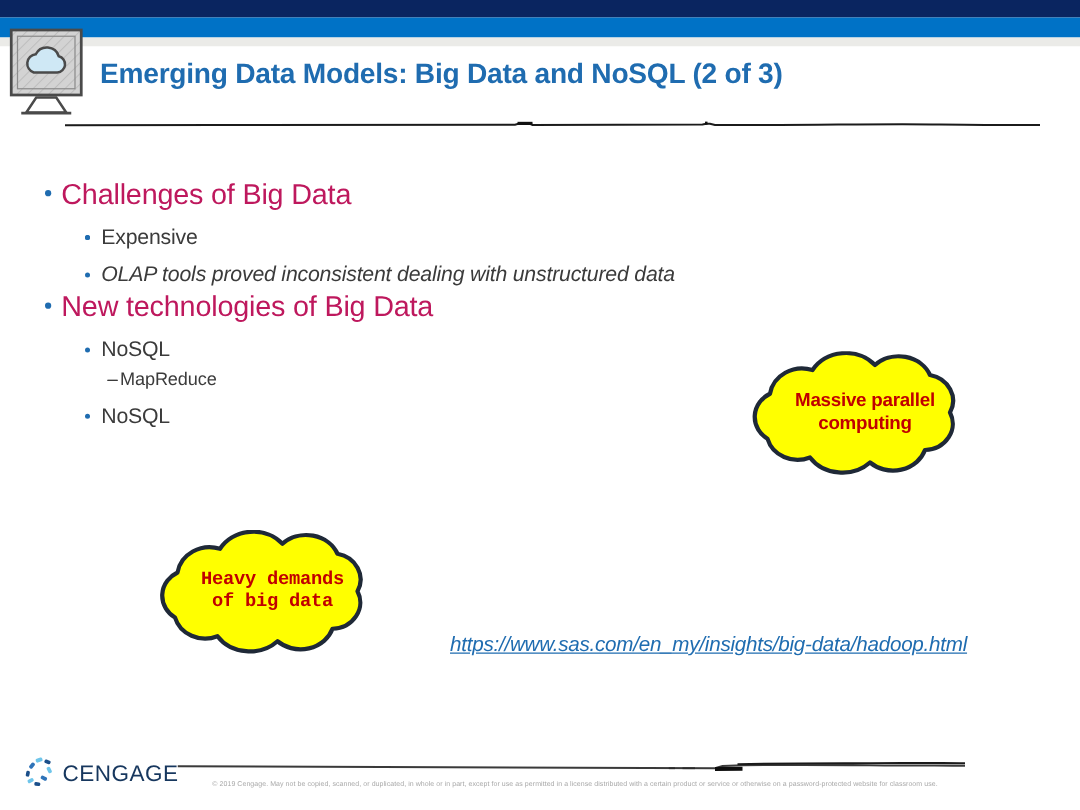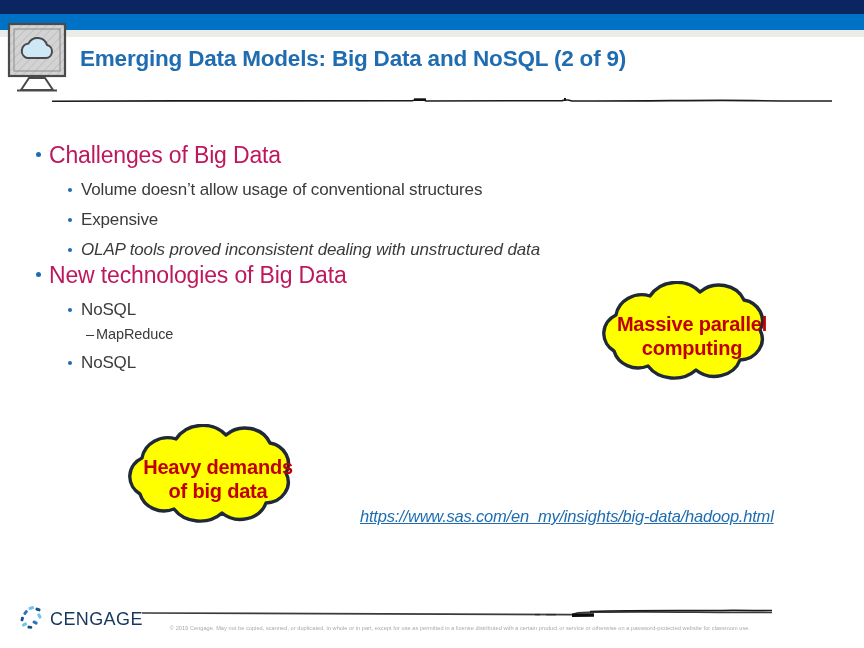--- a/index.html
+++ b/index.html
@@ -119,28 +119,28 @@
   
   .cloud {
     position: absolute;
   }
   .cloud .cloud-label {
     position: absolute;
     left: 0; right: 0;
     text-align: center;
     color: #C00000;
     font-weight: bold;
-    font-size: 20px;
+    font-size: 15px;
     line-height: 1.2;
     letter-spacing: -0.2px;
   }
   #cloud-massive { left: 560px; top: 281px; width: 264px; height: 104px; }
   #cloud-massive .cloud-label { top: 31px; }
   #cloud-heavy { left: 86px; top: 424px; width: 264px; height: 104px; }
-  #cloud-heavy .cloud-label { top: 31px; }
+  #cloud-heavy .cloud-label { top: 31px; font-family: Liberation Mono, monospace; }
 
   
   .weblink {
     position: absolute;
     left: 360px; top: 507px;
     font-size: 16.5px;
     color: #1F6CB0;
     text-decoration: underline;
     letter-spacing: -0.2px;
     white-space: nowrap;
@@ -195,40 +195,39 @@
         </pattern>
       </defs>
       <rect x="2" y="2" width="56" height="52" fill="url(#hatch)" stroke="#4a4a4a" stroke-width="2.2"></rect>
       <rect x="7" y="7" width="46" height="42" fill="none" stroke="#8c8c8c" stroke-width="1"></rect>
       <path d="M20 36 a7.5 7.5 0 0 1 1.6 -14.6 a10 10 0 0 1 18.4 1.6 a6.6 6.6 0 0 1 -1.2 13 z" fill="#cfe8f5" stroke="#4a4a4a" stroke-width="2"></path>
       <path d="M22 56 L38 56 L46 68 L14 68 Z" fill="#ffffff" stroke="#4a4a4a" stroke-width="2"></path>
       <line x1="10" y1="68.5" x2="50" y2="68.5" stroke="#4a4a4a" stroke-width="2.2"></line>
     </svg>
   </div>
 
-  <div class="slide-title">Emerging Data Models: Big Data and NoSQL (2 of 9)</div>
+  <div class="slide-title">Emerging Data Models: Big Data and NoSQL (2 of 3)</div>
 
   <div class="title-rule">
     <svg width="780" height="6" viewBox="0 0 780 6" preserveAspectRatio="none">
       <path d="M0 3.2 C 120 2.4, 250 3.6, 360 2.8 L 362 2.2 L 372 2.0 L 374 3.0 C 430 3.1, 480 2.9, 510 2.6 L 513 2.0 L 516 2.0 L 520 3.0 C 600 3.4, 650 1.8, 700 2.6 C 740 3.0, 765 3.2, 780 3.0" fill="none" stroke="#1b1b1b" stroke-width="1.6" stroke-linecap="round"></path>
       <path d="M362 1.6 L 374 1.6" stroke="#111" stroke-width="2.6"></path>
       <path d="M512 1.4 L 514 1.4" stroke="#111" stroke-width="2.6"></path>
     </svg>
   </div>
 
   <div class="body-area">
 
     <div class="lvl1">
       <span class="dot"></span>
       <span>Challenges of Big Data</span>
     </div>
 
     <div class="lvl2">
       <span class="dot"></span>
-      <span>Volume doesn’t allow usage of conventional structures</span>
     </div>
     <div class="lvl2">
       <span class="dot"></span>
       <span>Expensive</span>
     </div>
     <div class="lvl2" style="margin-bottom:6px;font-style:italic;">
       <span class="dot"></span>
       <span>OLAP tools proved inconsistent dealing with unstructured data</span>
     </div>
 

